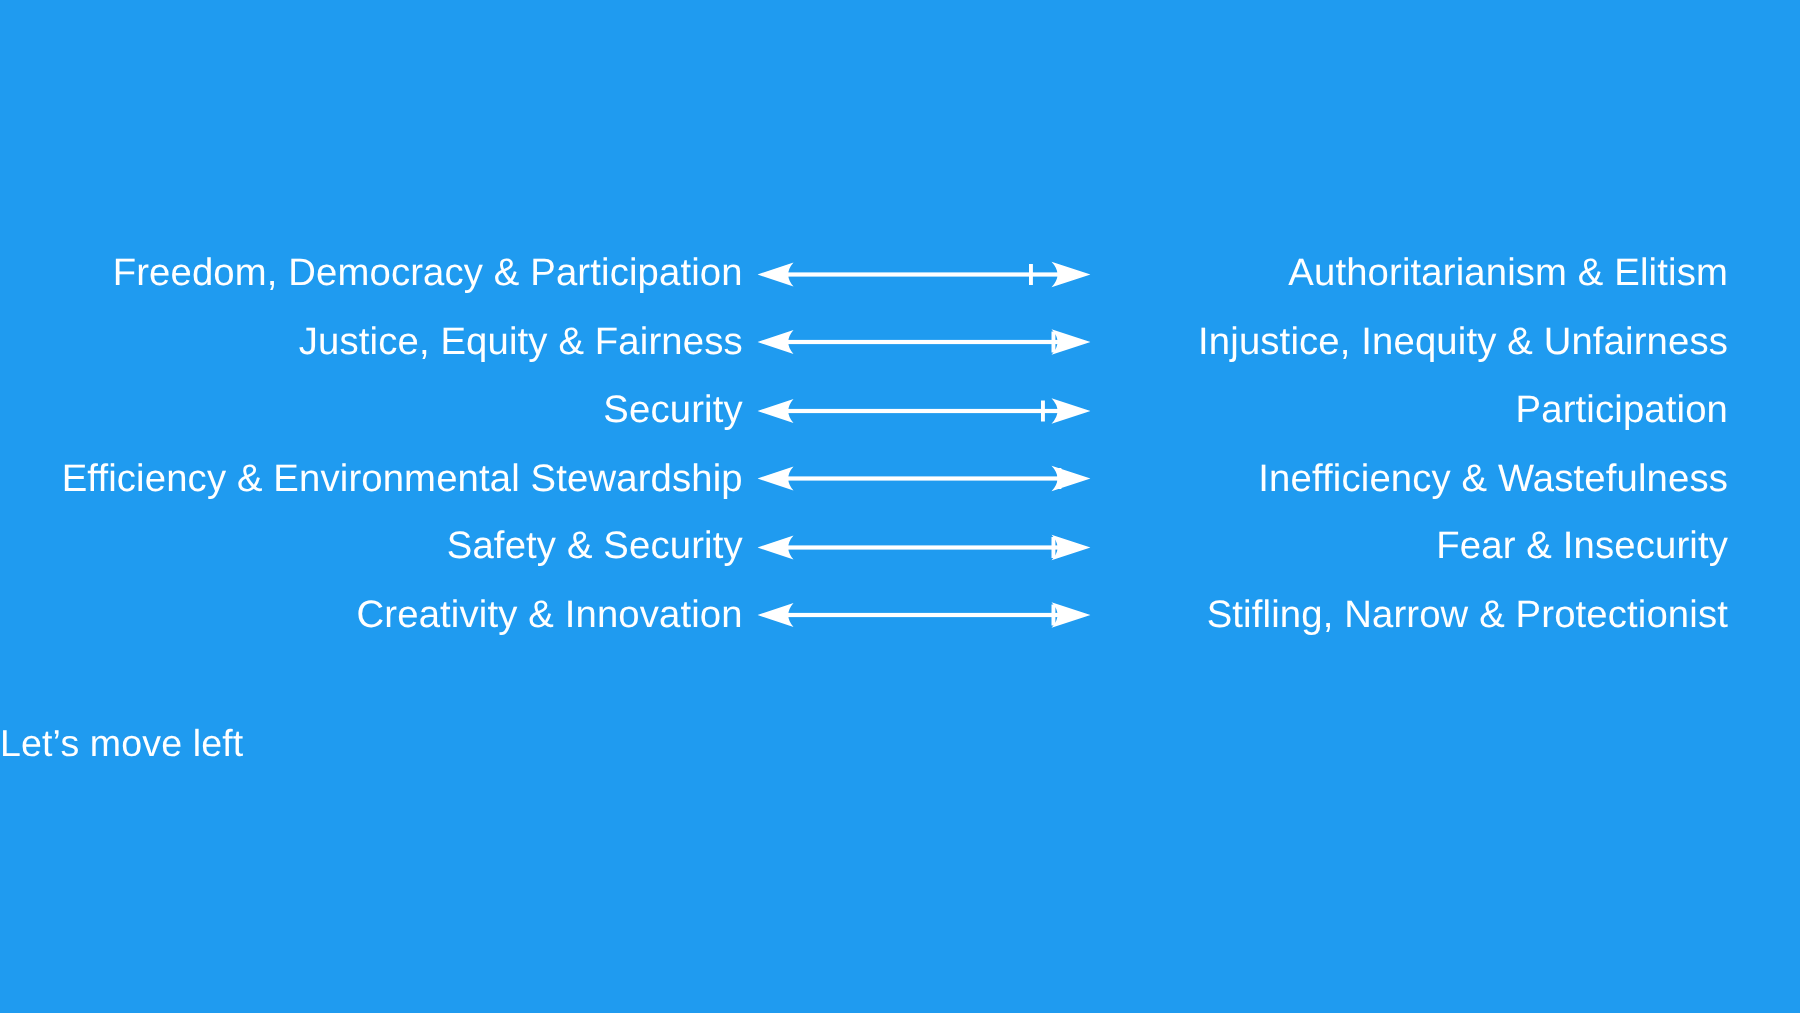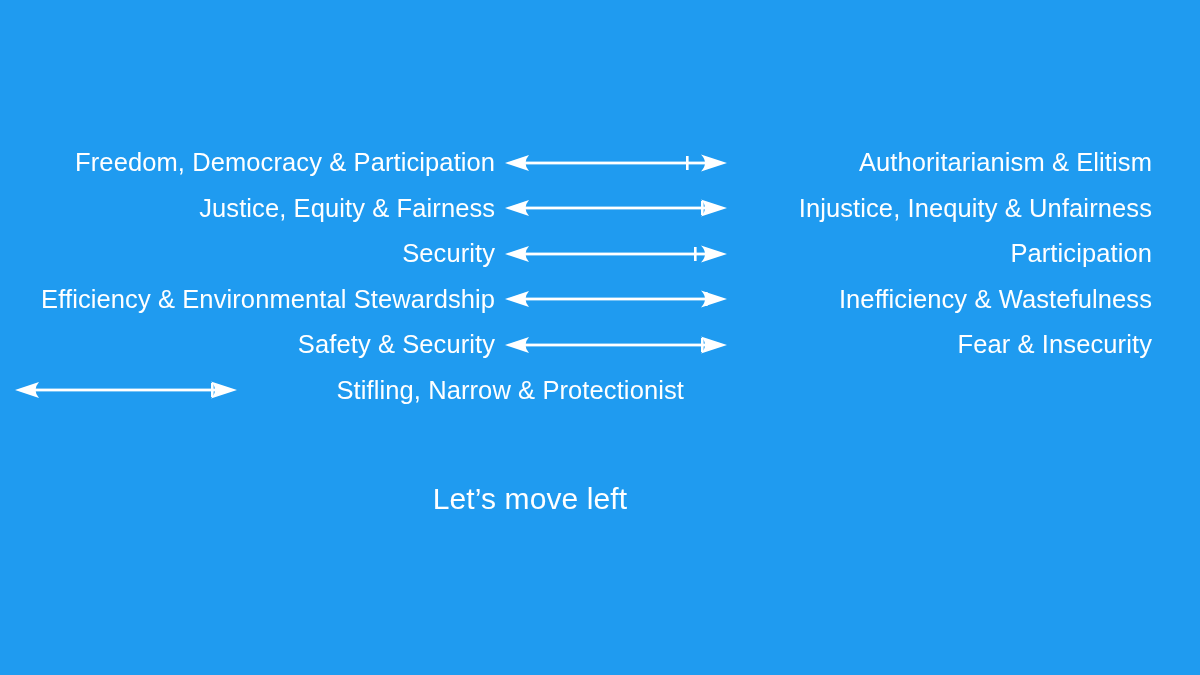--- a/index.html
+++ b/index.html
@@ -16,21 +16,21 @@
 
   .slide {
     position: relative;
     width: 1200px;
     height: 675px;
     background: #1f9bf0;
   }
 
   .rows {
     position: absolute;
-    top: 140px;
+    top: 160px;
     left: 0;
     width: 1152px;
   }
 
   .row {
     display: flex;
     align-items: center;
     height: 45.5px;
   }
 
@@ -64,23 +64,23 @@
 
   .arrow-svg {
     display: block;
   }
 
   .caption {
     position: absolute;
     top: 484px;
     left: 0;
     width: 1060px;
-    text-align: center;
+    text-align: left;
     color: #ffffff;
-    font-size: 30px;
+    font-size: 25px;
     line-height: 1;
     letter-spacing: 0.1px;
   }
 </style>
 </head>
 <body>
 
 <div class="slide">
 
   <div class="rows">
@@ -144,20 +144,21 @@
           <path d="M0 10 L24 2 Q17 10 24 18 Z" fill="#ffffff"></path>
           <rect x="20" y="8.6" width="182" height="2.8" fill="#ffffff"></rect>
           <rect x="196" y="3" width="2.6" height="14" fill="#ffffff"></rect>
           <path d="M222 10 L196 1.5 Q204 10 196 18.5 Z" fill="#ffffff"></path>
         </svg>
       </div>
       <div class="pole pole-right">Fear &amp; Insecurity</div>
     </div>
 
     <div class="row">
+      <div class="pole pole-left">Creativity &amp; Innovation</div>
       <div class="arrow-cell">
         <svg class="arrow-svg" width="222" height="20" viewBox="0 0 222 20">
           <path d="M0 10 L24 2 Q17 10 24 18 Z" fill="#ffffff"></path>
           <rect x="20" y="8.6" width="182" height="2.8" fill="#ffffff"></rect>
           <rect x="196" y="3" width="2.6" height="14" fill="#ffffff"></rect>
           <path d="M222 10 L196 1.5 Q204 10 196 18.5 Z" fill="#ffffff"></path>
         </svg>
       </div>
       <div class="pole pole-right">Stifling, Narrow &amp; Protectionist</div>
     </div>

